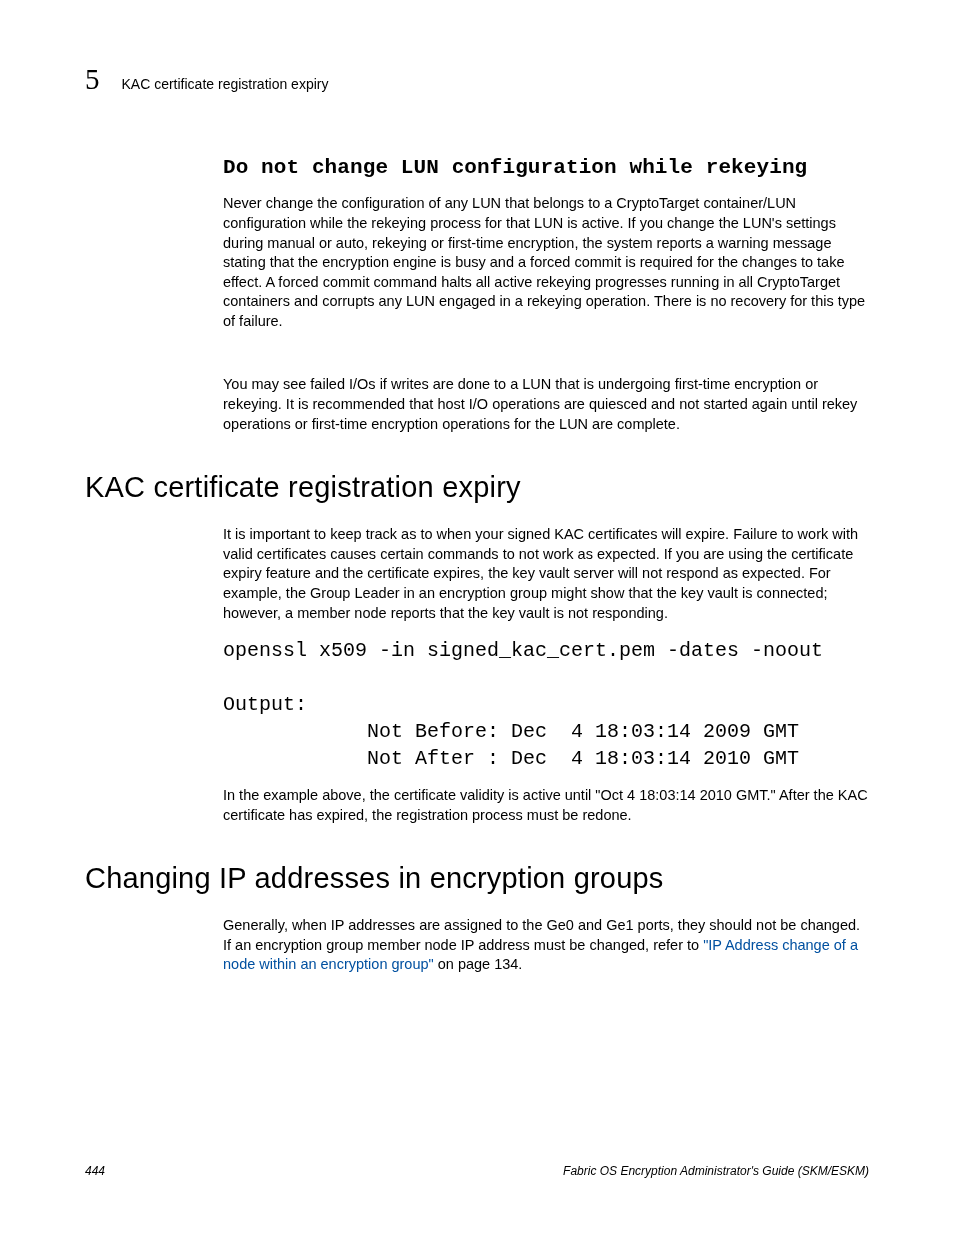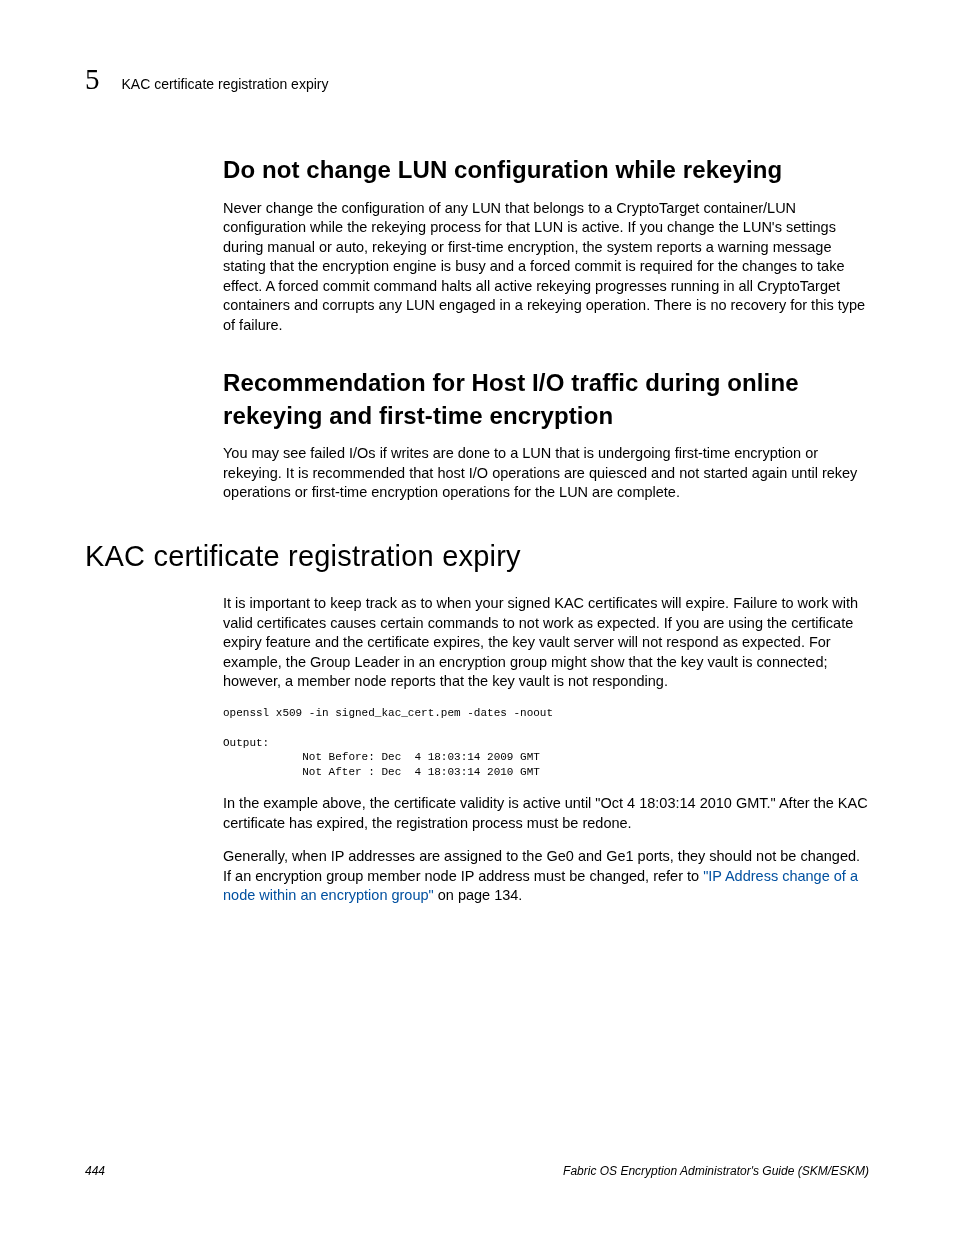--- a/index.html
+++ b/index.html
@@ -29,45 +29,45 @@
   }
   .header-title {
     font-family: Arial, Helvetica, sans-serif;
     font-size: 14px;
     color: #000;
   }
   .content {
     margin-left: 138px;
   }
   h2.sub {
-    font-family: Liberation Sans, sans-serif;
+    font-family: Liberation Mono, monospace;
     font-stretch: condensed;
     font-weight: 600;
-    font-size: 24px;
+    font-size: 21px;
     margin-bottom: 12px;
     letter-spacing: 0.1px;
   }
   p.body {
     margin-bottom: 14px;
     color: #000;
     margin-top: 12px;
   }
   h1.section {
     font-family: "Arial Narrow", Arial, sans-serif;
     font-stretch: condensed;
     font-weight: 400;
     font-size: 29px;
     margin-left: 0;
     margin-top: 34px;
     margin-bottom: 18px;
     letter-spacing: 0.2px;
   }
   .codeblock {
     font-family: "Courier New", Courier, monospace;
-    font-size: 11px;
+    font-size: 20px;
     white-space: pre;
     line-height: 1.35;
     margin-bottom: 14px;
   }
   a.link {
     color: #0050a0;
     text-decoration: none;
   }
   .footer {
     position: absolute;
@@ -92,35 +92,35 @@
   <div class="header-row">
     <span class="chapter-number">5</span>
     <span class="header-title">KAC certificate registration expiry</span>
   </div>
 
   <div class="content">
     <h2 class="sub">Do not change LUN configuration while rekeying</h2>
     <p class="body">Never change the configuration of any LUN that belongs to a CryptoTarget container/LUN configuration while the rekeying process for that LUN is active. If you change the LUN's settings during manual or auto, rekeying or first-time encryption, the system reports a warning message stating that the encryption engine is busy and a forced commit is required for the changes to take effect. A forced commit command halts all active rekeying progresses running in all CryptoTarget containers and corrupts any LUN engaged in a rekeying operation. There is no recovery for this type of failure.</p>
 
     <div class="spacer-before-h2"></div>
-    <h2 class="sub">Recommendation for Host I/O traffic during online rekeying and first-time encryption</h2>
     <p class="body">You may see failed I/Os if writes are done to a LUN that is undergoing first-time encryption or rekeying. It is recommended that host I/O operations are quiesced and not started again until rekey operations or first-time encryption operations for the LUN are complete.</p>
   </div>
 
   <h1 class="section">KAC certificate registration expiry</h1>
   <div class="content">
     <p class="body">It is important to keep track as to when your signed KAC certificates will expire. Failure to work with valid certificates causes certain commands to not work as expected. If you are using the certificate expiry feature and the certificate expires, the key vault server will not respond as expected. For example, the Group Leader in an encryption group might show that the key vault is connected; however, a member node reports that the key vault is not responding.</p>
     <div class="codeblock">openssl x509 -in signed_kac_cert.pem -dates -noout
 
 Output:
             Not Before: Dec  4 18:03:14 2009 GMT
             Not After : Dec  4 18:03:14 2010 GMT</div>
     <p class="body">In the example above, the certificate validity is active until "Oct 4 18:03:14 2010 GMT." After the KAC certificate has expired, the registration process must be redone.</p>
   </div>
 
+  <h1 class="section">Changing IP addresses in encryption groups</h1>
   <div class="content">
     <p class="body">
       <span>Generally, when IP addresses are assigned to the Ge0 and Ge1 ports, they should not be changed. If an encryption group member node IP address must be changed, refer to </span><a href="#" class="link">"IP Address change of a node within an encryption group"</a><span> on page 134.</span>
     </p>
   </div>
 </div>
 
 <div class="footer">
   <div>444</div>
   <div class="footer-right">

